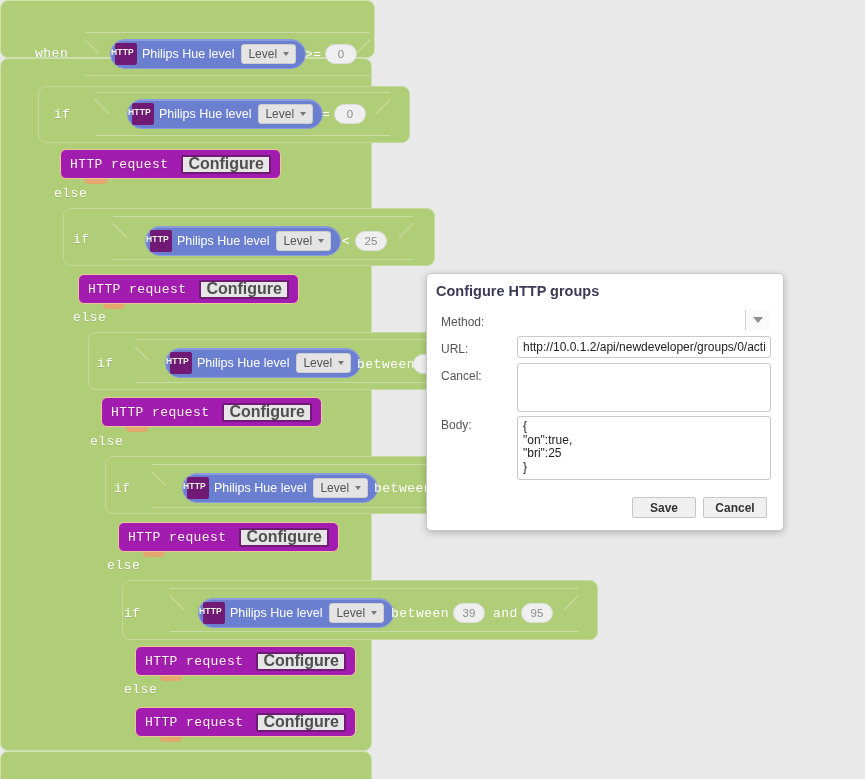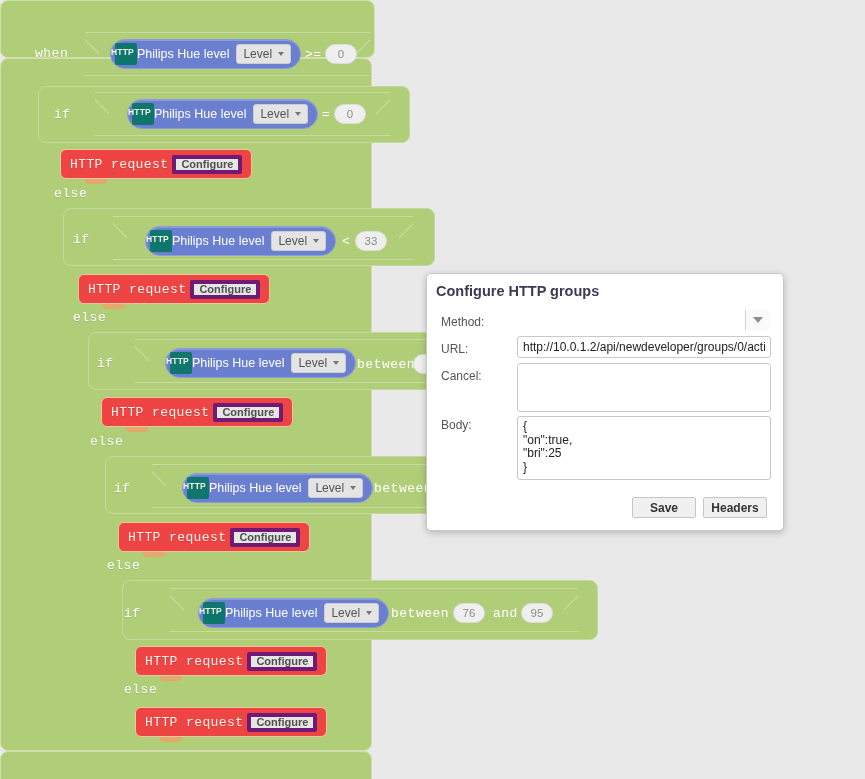--- a/index.html
+++ b/index.html
@@ -68,22 +68,22 @@
   
   .val {
     display: inline-flex; align-items: center;
     height: 30px; padding: 0 9px 0 4px;
     background: #6b7fd1;
     border: 1px solid #8b9be0;
     border-radius: 15px;
     box-shadow: inset 0 1px 0 rgba(255,255,255,.22);
   }
   .http-icon {
-    width: 22px; height: 22px; 
-    background: #0f766e;
+    width: 22px; height: 22px; margin-right: 5px;
+    background: #701a75;
     border-radius: 2px;
     position: relative; flex: none;
   }
   .http-icon span {
     position: absolute; left: -4px; top: 4px;
     font-family: "Liberation Sans", sans-serif;
     font-size: 8.5px; font-weight: bold; color: #eef3e3;
     letter-spacing: .2px;
   }
   .val-label {
@@ -107,35 +107,35 @@
     display: inline-flex; align-items: center; justify-content: center;
     min-width: 32px; height: 20px; padding: 0 8px;
     background: #efefef; border: 1px solid #dcdcdc; border-radius: 10px;
     font-size: 11.5px; color: #8d8d8d;
   }
 
   
   .stmt {
     position: absolute;
     height: 30px; padding: 0 9px;
-    display: flex; align-items: center; gap: 4px;
-    background: #ef4444;
+    display: flex; align-items: center; gap: 13px;
+    background: #a21caf;
     border: 1px solid #efc69a;
     border-radius: 6px;
   }
   .stmt-label {
     font-family: "Liberation Mono", monospace;
     font-size: 13px; color: #fdf4e9; letter-spacing: .4px;
     text-shadow: 0 1px 0 rgba(0,0,0,.12);
   }
   .stmt-btn {
     display: inline-flex; align-items: center; justify-content: center;
     height: 19px; padding: 0 5px;
-    background: #e6e6e6; border: 4px solid #701a75; border-radius: 2px;
-    font-size: 11px; font-weight: bold; color: #4f4f4f;
+    background: #e6e6e6; border: 2px solid #701a75; border-radius: 2px;
+    font-size: 16px; font-weight: bold; color: #4f4f4f;
   }
   
   .notch {
     position: absolute; width: 22px; height: 5px;
     background: #b0ce78; border-radius: 0 0 4px 4px;
   }
   .notch-o { background: #e2a86c; }
 
   
   #dialog {
@@ -260,21 +260,21 @@
       <span class="http-icon">
         <span>HTTP</span>
       </span>
       <span class="val-label">Philips Hue level</span>
       <span class="dd">
         <span>Level</span>
         <i class="caret"></i>
       </span>
     </div>
     <div class="op" style="position:absolute; left:342px; top:234px;">&lt;</div>
-    <div class="num" style="position:absolute; left:355px; top:231px;">33</div>
+    <div class="num" style="position:absolute; left:355px; top:231px;">25</div>
 
     <div class="stmt" style="left:78px; top:274px;">
       <span class="stmt-label">HTTP request</span>
       <span class="stmt-btn">Configure</span>
     </div>
     <div class="notch notch-o" style="left:103px; top:304px;"></div>
     <div class="kw" style="position:absolute; left:73px; top:310px;">else</div>
 
     <div class="ctl-row" style="left:88px; top:332px; width:372px; height:58px;"></div>
     <div class="hexwrap" style="position:absolute; left:135px; top:339px; width:305px;">
@@ -338,21 +338,21 @@
       <span class="http-icon">
         <span>HTTP</span>
       </span>
       <span class="val-label">Philips Hue level</span>
       <span class="dd">
         <span>Level</span>
         <i class="caret"></i>
       </span>
     </div>
     <div class="op" style="position:absolute; left:391px; top:606px;">between</div>
-    <div class="num" style="position:absolute; left:453px; top:603px;">76</div>
+    <div class="num" style="position:absolute; left:453px; top:603px;">39</div>
     <div class="op" style="position:absolute; left:493px; top:606px;">and</div>
     <div class="num" style="position:absolute; left:521px; top:603px;">95</div>
 
     <div class="stmt" style="left:135px; top:646px;">
       <span class="stmt-label">HTTP request</span>
       <span class="stmt-btn">Configure</span>
     </div>
     <div class="notch notch-o" style="left:160px; top:676px;"></div>
     <div class="kw" style="position:absolute; left:124px; top:682px;">else</div>
 
@@ -378,16 +378,16 @@
     <div class="frow flabel" style="top:95px;">Cancel:</div>
     <textarea class="fin" id="headers-input" style=""></textarea>
 
     <div class="frow flabel" style="top:144px;">Body:</div>
     <textarea class="fin" id="body-input" style="">{
 "on":true,
 "bri":25
 }</textarea>
 
     <div class="dbtn" id="save-button">Save</div>
-    <div class="dbtn" id="cancel-button">Headers</div>
+    <div class="dbtn" id="cancel-button">Cancel</div>
   </div>
 
 </div>
 
 </body></html>

